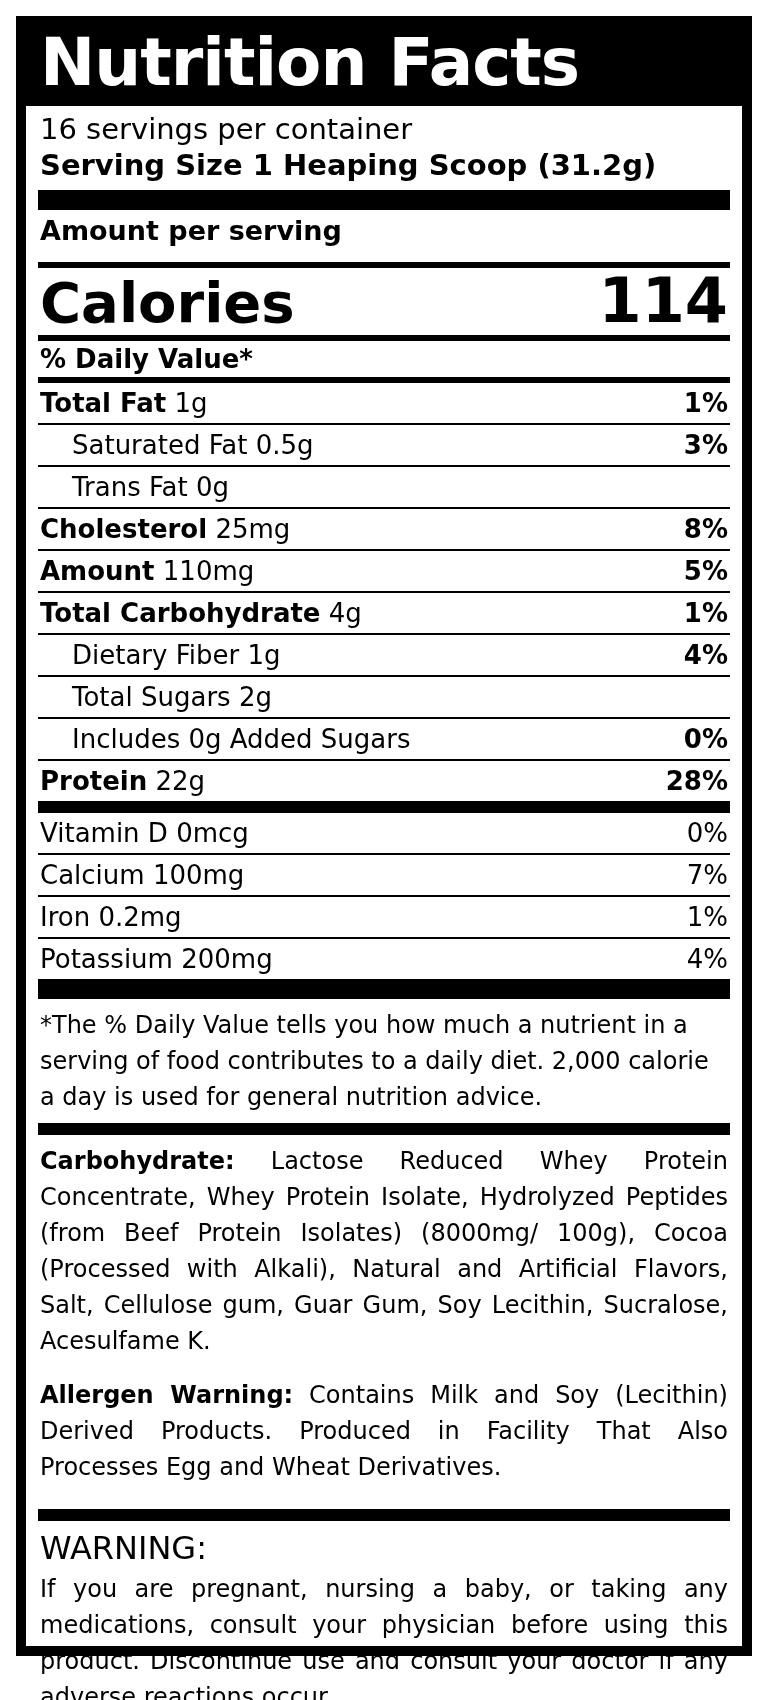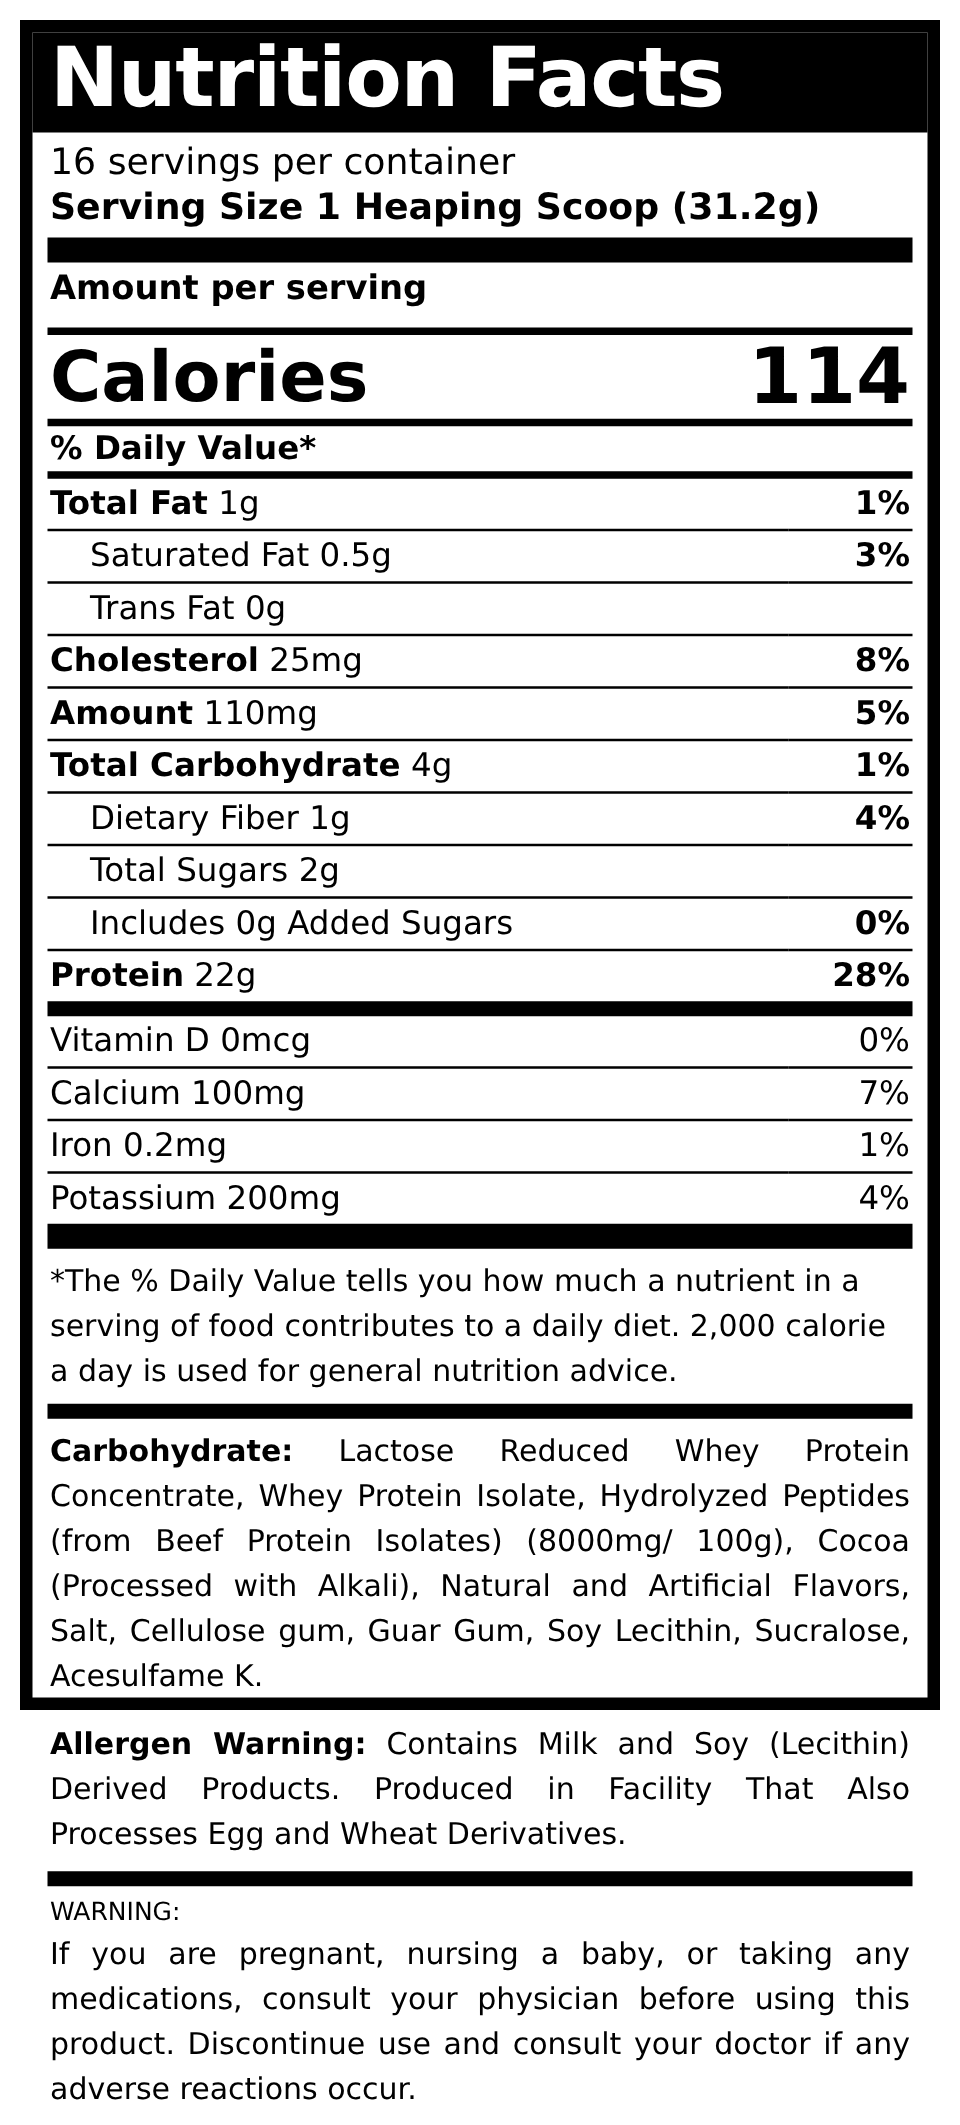--- a/index.html
+++ b/index.html
@@ -12,21 +12,21 @@
     height: 1700px;
     font-family: "DejaVu Sans", sans-serif;
     color: #000000;
   }
 
   .panel {
     position: absolute;
     left: 16px;
     top: 16px;
     width: 736px;
-    height: 1352px;
+    height: 1640px;
     box-sizing: border-box;
     background: #000000;
     padding: 10px;
   }
   .inner {
     background: #ffffff;
     box-sizing: border-box;
     width: 100%;
     height: 100%;
     padding: 0 12px 10px 12px;
@@ -119,25 +119,25 @@
     padding: 8px 2px 8px 2px;
   }
 
   .block {
     font-size: 24px;
     line-height: 1.5;
     padding: 8px 2px 8px 2px;
     text-align: justify;
   }
   .block p { margin: 0 0 18px 0; }
-  .block p:last-child { margin-bottom: 4px; }
+  .block p:last-child { margin-bottom: 16px; }
   .lead { font-weight: bold; }
 
   .warn-title {
-    font-size: 20px;
+    font-size: 32px;
     padding: 8px 2px 0 2px;
   }
   .warn-body {
     font-size: 24px;
     line-height: 1.5;
     padding: 4px 2px 4px 2px;
     text-align: justify;
   }
 </style>
 </head>

